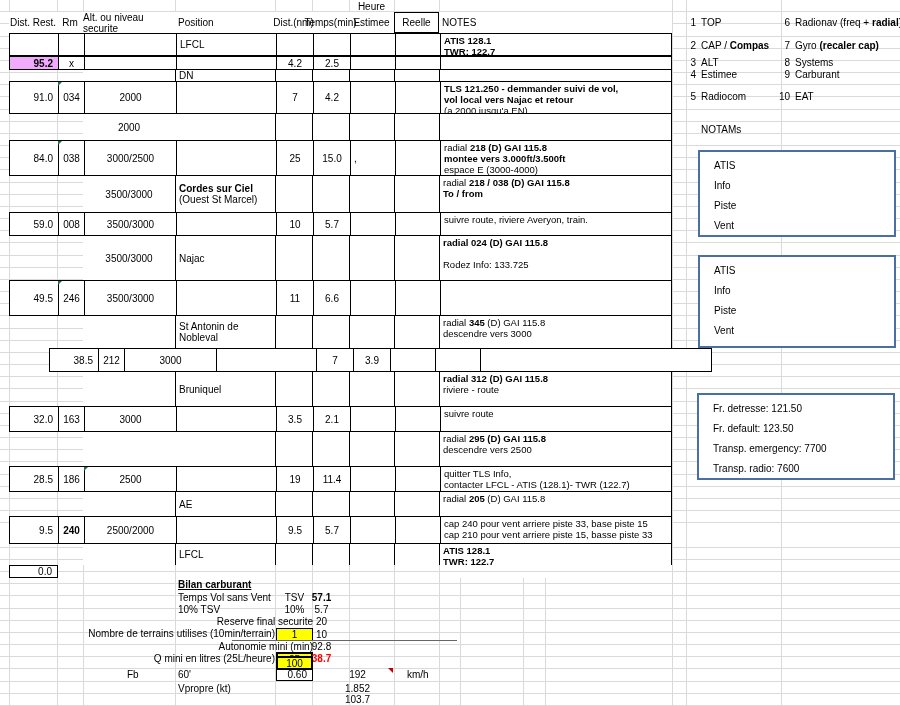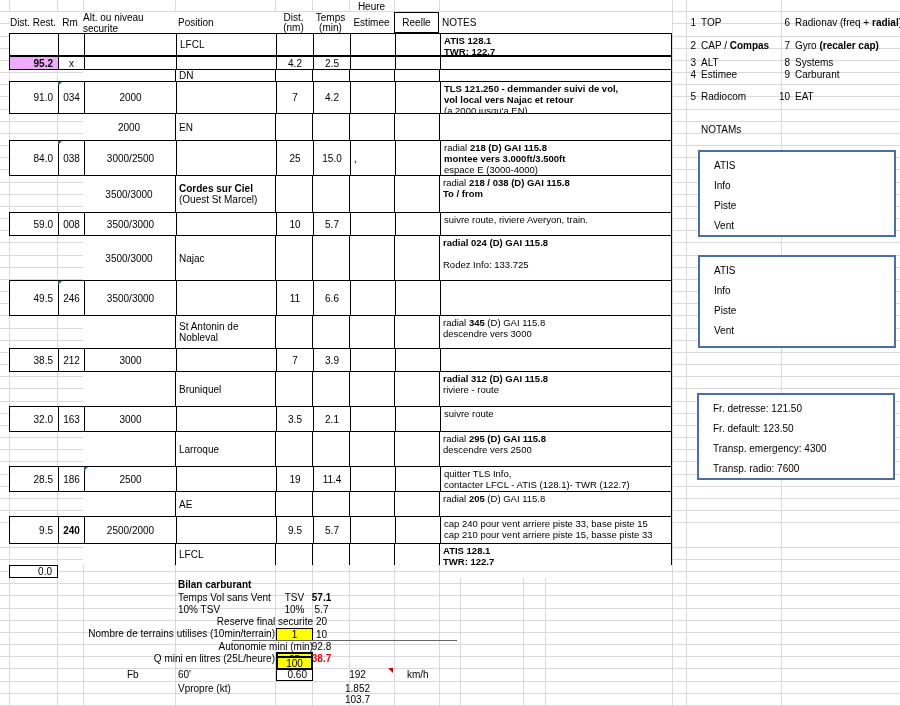--- a/index.html
+++ b/index.html
@@ -8,21 +8,21 @@
     font-family:"Liberation Sans","DejaVu Sans",sans-serif;font-size:10px;color:#000;
     background-color:#fff;
     background-image:repeating-linear-gradient(to bottom,#fff 0px,#fff 11.2px,#dadada 11.2px,#dadada 12.17px);
   }
   .vline{position:absolute;top:0;bottom:0;width:1px;background:#dadada;z-index:1}
   .vline.low{top:578px}
   .cover{position:absolute;background:#fff;z-index:2}
   
   .hcell{position:absolute;height:21px;top:12px;display:flex;align-items:center;justify-content:center;z-index:4;box-sizing:border-box}
   .hcell.left{justify-content:flex-start;padding-left:3px}
-  .hcell.twolines{flex-direction:column;justify-content:center;line-height:10px}
+  .hcell.twolines{justify-content:center;line-height:10px}
   .heure{position:absolute;left:349px;top:0;width:45px;height:12px;display:flex;align-items:center;justify-content:center;z-index:4}
   .reellebox{position:absolute;left:394px;top:12px;width:45px;height:21px;border:1px solid #000;box-sizing:border-box;z-index:3}
   
   #nav-rows{position:absolute;left:0;top:0;width:900px;height:706px;z-index:3}
   .row{position:absolute;left:9px;width:663px;box-sizing:border-box}
   .row.box{border:1px solid #000;background:#fff}
   .poscover{position:absolute;left:74px;right:0;top:0;bottom:0;background:#fff;border-right:1px solid #000;box-sizing:border-box}
   .cell{position:absolute;top:0;bottom:0;display:flex;align-items:center;box-sizing:border-box}
   .c-dr {left:0;width:48px;justify-content:flex-end;padding-right:5px}
   .c-rm {left:48px;width:26px;justify-content:center}
@@ -44,21 +44,21 @@
   
   .abs{position:absolute;z-index:4;white-space:nowrap}
   .r{text-align:right}
   .zerobox{position:absolute;left:9px;top:565px;width:49px;height:13px;background:#fff;border:1px solid #000;box-sizing:border-box;display:flex;align-items:center;justify-content:flex-end;padding-right:5px;z-index:4}
   .ycell{position:absolute;left:276px;width:37px;height:13px;background:#ff0;border:1px solid #000;box-sizing:border-box;display:flex;align-items:center;justify-content:center;z-index:4}
   .ycell.thick{border-width:2px;height:14px}
   .vcell{position:absolute;width:43px;text-align:center;z-index:4}
   .sumline{position:absolute;left:232px;top:640px;width:225px;height:1px;background:#666;z-index:4}
   .cell060{position:absolute;left:276px;top:668px;width:37px;height:13px;border:1px solid #000;box-sizing:border-box;display:flex;align-items:center;justify-content:flex-end;padding-right:5px;background:#fff;z-index:4}
   .red{color:#f00}
-  .u{}
+  .u{text-decoration:underline}
   
   .lg-n{position:absolute;text-align:right;z-index:4}
   .lg-l{position:absolute;z-index:4;white-space:nowrap}
   .bluebox{position:absolute;background:#fff;border:2px solid #4a6fa5;box-sizing:border-box;z-index:3;padding:4px 0 0 14px}
   .bluebox .item{line-height:20px;height:20px}
 </style>
 </head>
 <body>
 
 <div class="vline" style="left:9px"></div>
@@ -168,23 +168,20 @@
         <div class="nline"><span class="b">TLS 121.250 - demmander suivi de vol,</span></div>
         <div class="nline"><span class="b">vol local vers Najac et retour</span></div>
         <div class="nline"><span>(a 2000 jusqu'a EN)</span></div>
       </div>
     </div>
     <div class="row pos" style="top: 114px; height: 26px;">
       <div class="poscover"></div>
       <div class="cell c-alt">
         <span>2000</span>
       </div>
-      <div class="cell c-pos">
-        <div><span>EN</span></div>
-      </div>
       <div class="cell c-dnm"></div>
       <div class="cell c-tmp"></div>
       <div class="cell c-est"></div>
       <div class="cell c-ree"></div>
       <div class="notes"></div>
     </div>
     <div class="row box" style="top: 140px; height: 36px;">
       <div class="cell c-dr">
         <span>84.0</span>
       </div>
@@ -299,21 +296,21 @@
       </div>
       <div class="cell c-dnm"></div>
       <div class="cell c-tmp"></div>
       <div class="cell c-est"></div>
       <div class="cell c-ree"></div>
       <div class="notes">
         <div class="nline"><span>radial </span><span class="b">345</span><span> (D) GAI 115.8</span></div>
         <div class="nline"><span>descendre vers 3000</span></div>
       </div>
     </div>
-    <div class="row box" style="top: 348px; height: 24px;">
+    <div class="row box" style="top: 348px; height: 24px; margin-left: 40px;">
       <div class="cell c-dr">
         <span>38.5</span>
       </div>
       <div class="cell c-rm">
         <span>212</span>
       </div>
       <div class="cell c-alt">
         <span>3000</span>
       </div>
       <div class="cell c-pos"></div>
@@ -361,23 +358,20 @@
       </div>
       <div class="cell c-est"></div>
       <div class="cell c-ree"></div>
       <div class="notes">
         <div class="nline"><span>suivre route</span></div>
       </div>
     </div>
     <div class="row pos" style="top: 432px; height: 34px;">
       <div class="poscover"></div>
       <div class="cell c-alt"></div>
-      <div class="cell c-pos">
-        <div><span>Larroque</span></div>
-      </div>
       <div class="cell c-dnm"></div>
       <div class="cell c-tmp"></div>
       <div class="cell c-est"></div>
       <div class="cell c-ree"></div>
       <div class="notes">
         <div class="nline"><span>radial </span><span class="b">295 (D) GAI 115.8</span></div>
         <div class="nline"><span>descendre vers 2500</span></div>
       </div>
     </div>
     <div class="row box" style="top: 466px; height: 26px;">
@@ -527,15 +521,15 @@
   </div>
 <div class="bluebox" style="left:698px;top:255px;width:198px;height:93px">
     <div class="item">ATIS</div>
     <div class="item">Info</div>
     <div class="item">Piste</div>
     <div class="item">Vent</div>
   </div>
 <div class="bluebox" style="left:697px;top:393px;width:198px;height:87px">
     <div class="item">Fr. detresse: 121.50</div>
     <div class="item">Fr. default: 123.50</div>
-    <div class="item">Transp. emergency: 4300</div>
+    <div class="item">Transp. emergency: 7700</div>
     <div class="item">Transp. radio: 7600</div>
   </div>
 
 </body></html>

